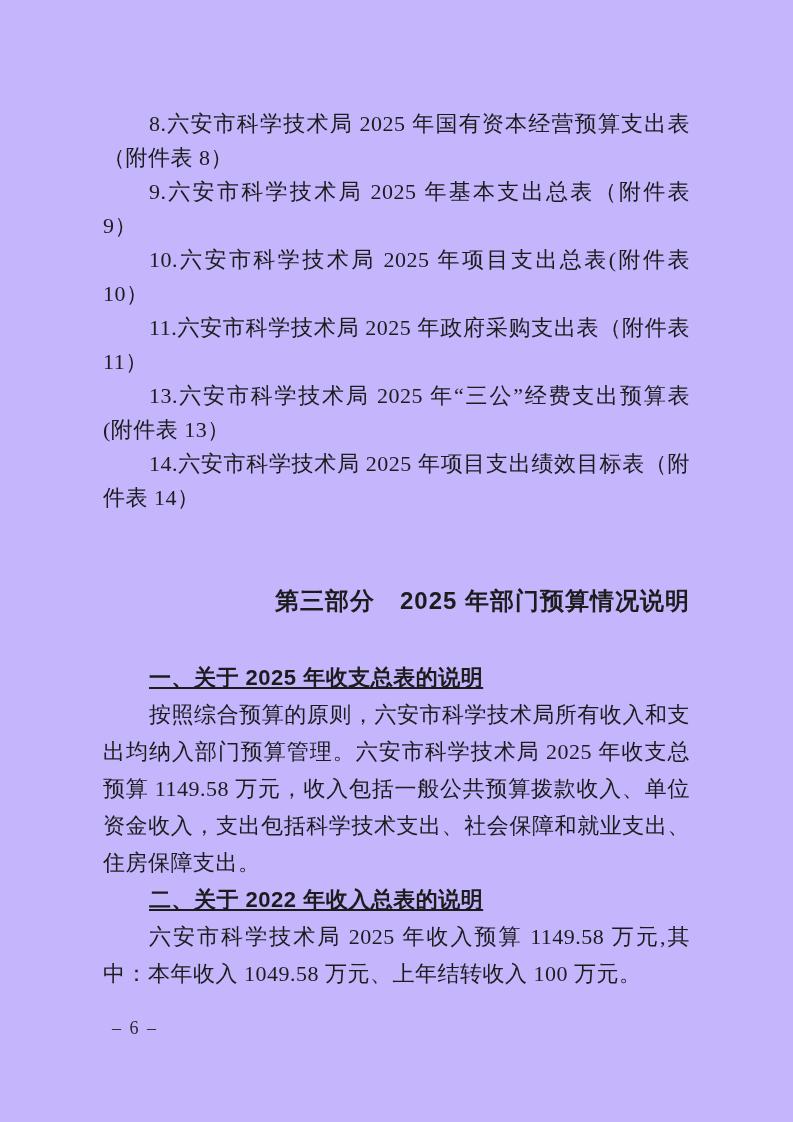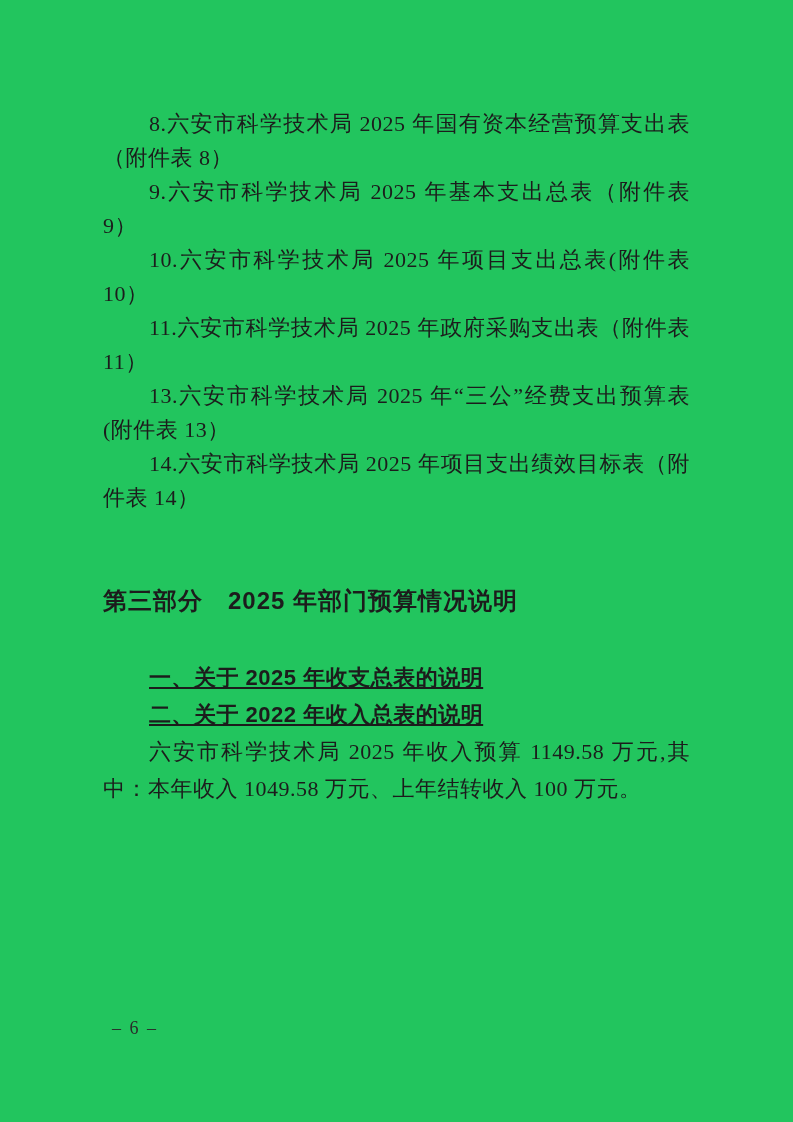--- a/index.html
+++ b/index.html
@@ -4,21 +4,21 @@
 <style>
   html, body {
     margin: 0;
     padding: 0;
     background: #ffffff;
   }
   .page {
     position: relative;
     width: 793px;
     height: 1122px;
-    background: #22c55e;
+    background: #c4b5fd;
     color: #1c1c1c;
     font-family: "Liberation Serif", "DejaVu Serif", serif;
     overflow: hidden;
   }
   .content {
     position: absolute;
     left: 103px;
     right: 103px;
     top: 0;
   }
@@ -32,21 +32,21 @@
     text-indent: 46px;
     text-align: justify;
     letter-spacing: 0.5px;
   }
   .part-heading {
     margin: 61px 0 0 0;
     font-family: "Liberation Sans", "DejaVu Sans", sans-serif;
     font-weight: bold;
     font-size: 24px;
     line-height: 50px;
-    text-align: left;
+    text-align: right;
     text-indent: 0;
     letter-spacing: 1px;
   }
   .sub-heading {
     margin: 0;
     font-family: "Liberation Sans", "DejaVu Sans", sans-serif;
     font-weight: bold;
     font-size: 22px;
     line-height: 37px;
     text-indent: 46px;
@@ -85,20 +85,21 @@
       <p>9.六安市科学技术局 2025 年基本支出总表（附件表 9）</p>
       <p>10.六安市科学技术局 2025 年项目支出总表(附件表 10）</p>
       <p>11.六安市科学技术局 2025 年政府采购支出表（附件表 11）</p>
       <p>13.六安市科学技术局 2025 年“三公”经费支出预算表(附件表 13）</p>
       <p>14.六安市科学技术局 2025 年项目支出绩效目标表（附件表 14）</p>
     </section>
 
     <h1 class="part-heading">第三部分　2025 年部门预算情况说明</h1>
 
     <h2 class="sub-heading first">一、关于 2025 年收支总表的说明</h2>
+    <p class="para">按照综合预算的原则，六安市科学技术局所有收入和支出均纳入部门预算管理。六安市科学技术局 2025 年收支总预算 1149.58 万元，收入包括一般公共预算拨款收入、单位资金收入，支出包括科学技术支出、社会保障和就业支出、住房保障支出。</p>
 
     <h2 class="sub-heading">二、关于 2022 年收入总表的说明</h2>
     <p class="para">六安市科学技术局 2025 年收入预算 1149.58 万元,其中：本年收入 1049.58 万元、上年结转收入 100 万元。</p>
 
   </div>
 
   <div class="page-number">– 6 –</div>
 </div>
 
 </body></html>

